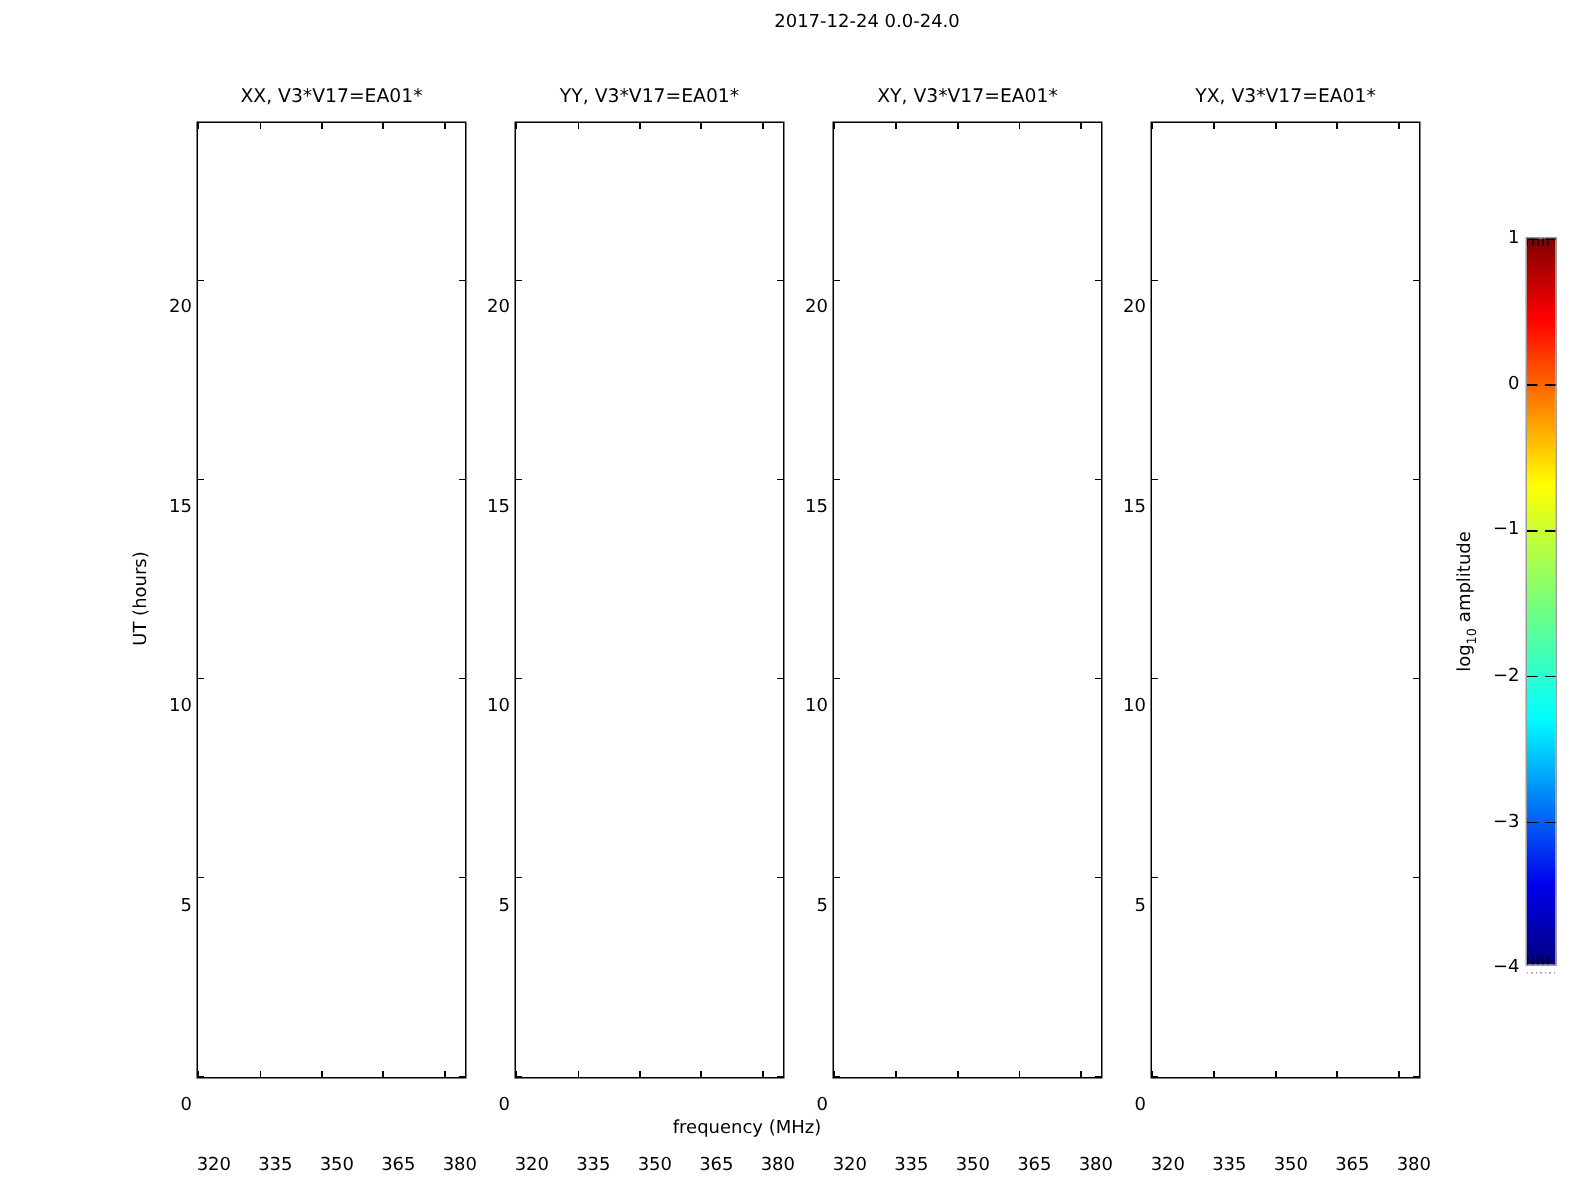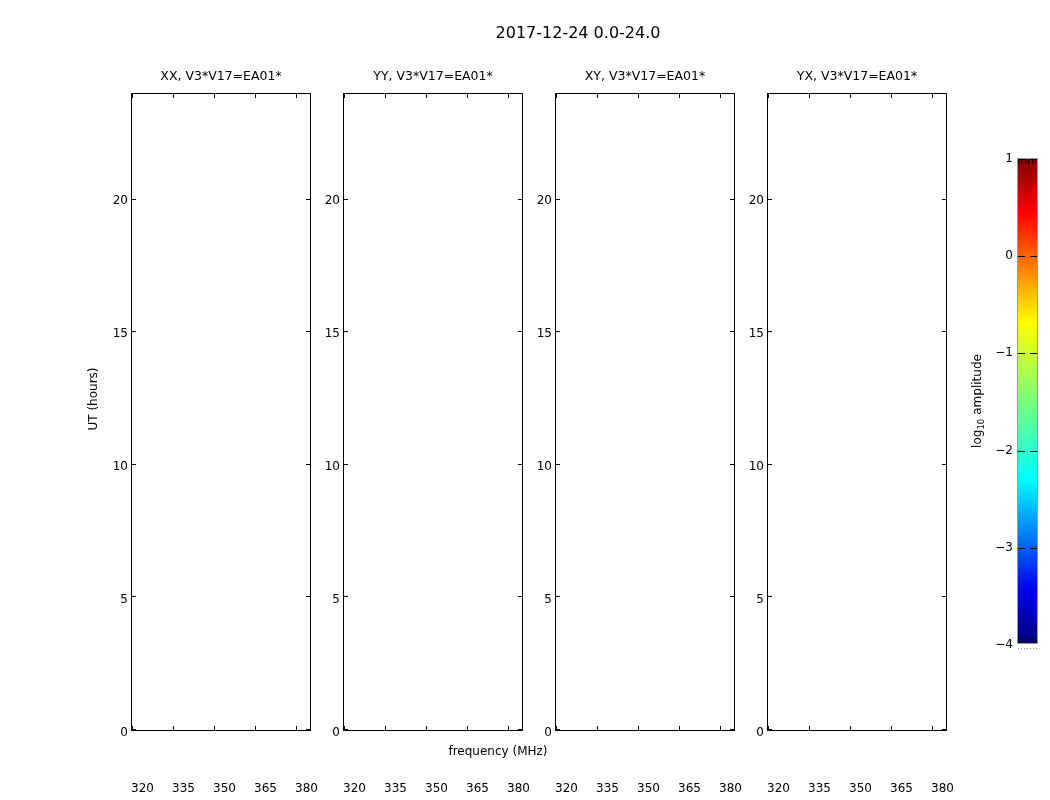--- a/index.html
+++ b/index.html
@@ -5,35 +5,35 @@
   html,body{margin:0;padding:0;background:#ffffff;}
   .stage{
     position:relative;
     width:1050px;height:800px;
     background:#ffffff;
     font-family:"DejaVu Sans","Liberation Sans",sans-serif;
     color:#000;
     overflow:hidden;
   }
   .fig-title{
-    position:absolute;top:23px;left:578px;
+    position:absolute;top:7px;left:578px;
     transform:translateX(-50%);
-    font-size:16px;white-space:nowrap;
+    font-size:12px;white-space:nowrap;
   }
   .fig-xlabel{
     position:absolute;top:744px;left:484px;
     transform:translateX(-50%);
     font-size:12px;white-space:nowrap;margin-left:14px;
   }
   .fig-ylabel{
     position:absolute;left:93px;top:399px;
     transform:translate(-50%,-50%) rotate(-90deg);
     font-size:12px;white-space:nowrap;
   }
-  .panel{position:absolute;top:68px;width:180px;height:710px;}
+  .panel{position:absolute;top:56px;width:180px;height:710px;}
   .sp-title{
     position:absolute;top:0;left:50%;
     transform:translateX(-50%);
     font-size:12.5px;white-space:nowrap;
   }
   .frame{
     position:absolute;top:25px;left:0;
     width:180px;height:638px;
     border:1px solid #000;box-sizing:border-box;
     background:#ffffff;
@@ -41,21 +41,21 @@
   .tick-strip{position:absolute;}
   .tx{left:0;right:0;height:4px;
       background:repeating-linear-gradient(to right,#000 0 1px,transparent 1px 41px);}
   .t-top{top:0;}
   .t-bot{bottom:0;}
   .ty{top:0;bottom:0;width:4px;
       background:repeating-linear-gradient(to top,#000 0 1px,transparent 1px 132.6px);}
   .t-left{left:0;}
   .t-right{right:0;}
   .num{position:absolute;font-size:12px;line-height:14px;}
-  .ylab{left:-48px;width:44px;text-align:right;transform:translateY(-50%);}
+  .ylab{left:-48px;width:44px;text-align:right;transform:translateY(-50%);margin-top:16px;}
   .xlab{top:641px;width:44px;text-align:right;margin-top:46px;}
   
   .colorbar{position:absolute;left:1017px;top:158px;width:21px;height:486px;}
   .cb-grad{
     position:absolute;left:0;top:0;right:0;bottom:0;
     border:1px solid #999;box-sizing:border-box;
     background:linear-gradient(to top,
       #00007f 0%, #0000ee 11%, #00ffff 34%, #79ff79 50%,
       #ffff00 66%, #ff0000 89%, #7f0000 100%);
   }

